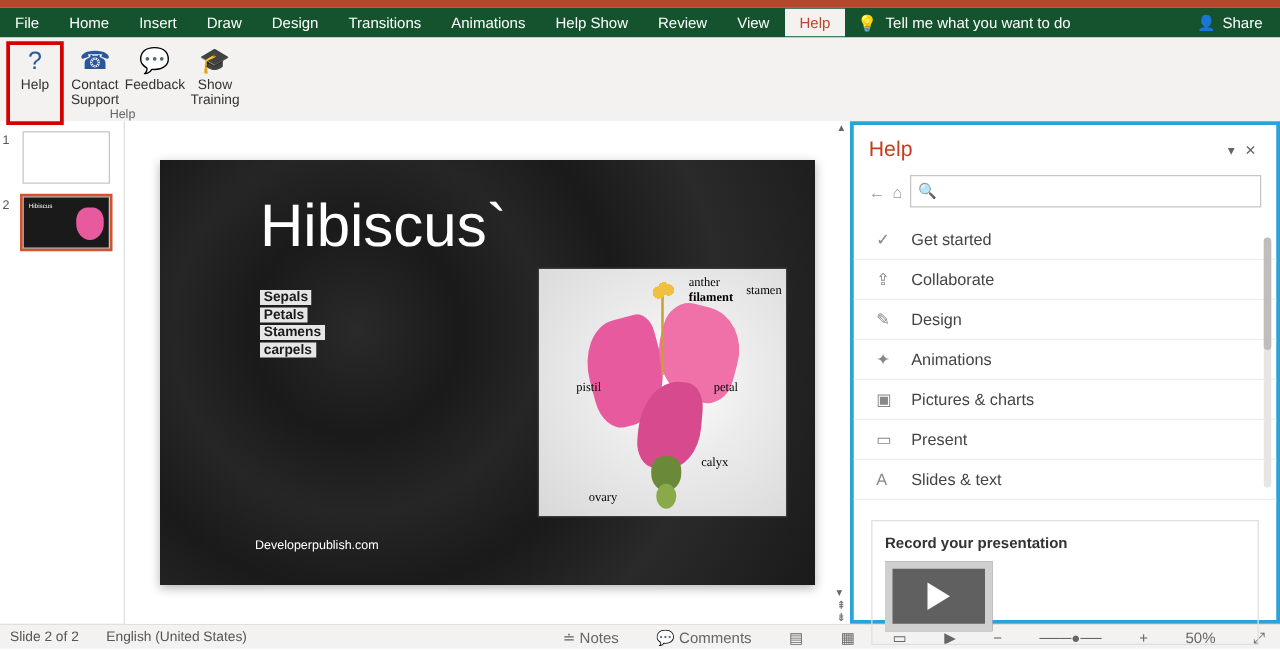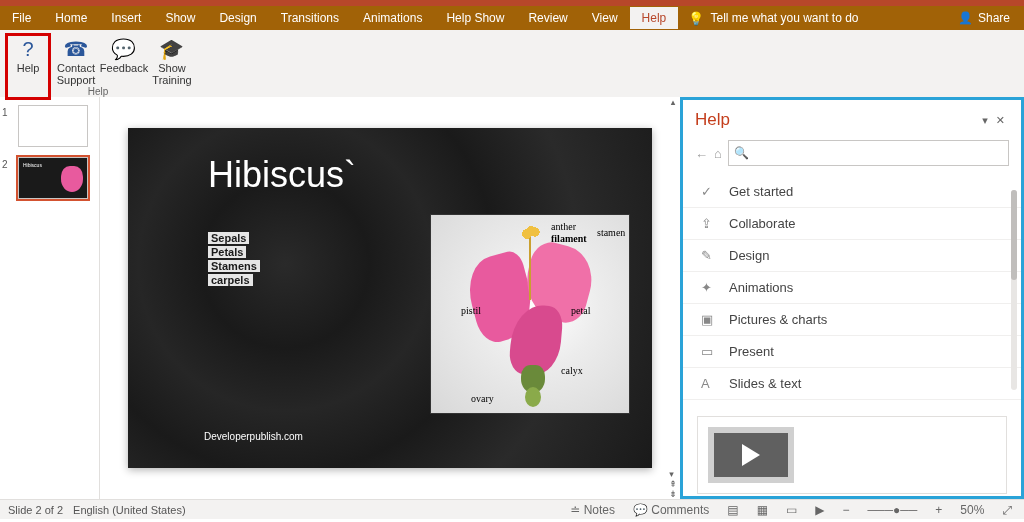--- a/index.html
+++ b/index.html
@@ -1,18 +1,18 @@
 <!DOCTYPE html>
 <html><head>
 <meta charset="utf-8">
 <style>
   * { box-sizing: border-box; margin: 0; padding: 0; }
   body { font-family: "Segoe UI", sans-serif; font-size: 12px; background: #fff; width: 1024px; height: 522px; overflow: hidden; color: #333; }
   .title-bar { height: 6px; background: #b7472a; }
-  .ribbon-tabs { display: flex; align-items: center; height: 24px; background: #a16207; color: #fff; padding-left: 0; }
+  .ribbon-tabs { display: flex; align-items: center; height: 24px; background: #14532d; color: #fff; padding-left: 0; }
   .ribbon-tabs .tab { padding: 4px 12px; cursor: pointer; font-size: 12px; }
   .ribbon-tabs .tab.active { background: #f3f2f1; color: #b7472a; }
   .tell-me { display: flex; align-items: center; gap: 6px; padding: 0 10px; }
   .tell-me .bulb { font-size: 13px; }
   .share { margin-left: auto; padding: 4px 14px; display:flex; align-items:center; gap:5px;}
   .ribbon-group { height: 70px; background: #f3f2f1; border-bottom: 1px solid #e1dfdd; display: flex; padding: 4px 6px 0 6px; gap: 4px; }
   .ribbon-btn { display: flex; flex-direction: column; align-items: center; justify-content: flex-start; width: 44px; text-align: center; font-size: 11px; line-height: 1.1; padding-top:2px;}
   .ribbon-btn .icon { font-size: 20px; color: #2b579a; height: 26px; display:flex; align-items:center; justify-content:center;}
   .ribbon-btn.highlight { outline: 3px solid #d40000; outline-offset: -2px;}
   .ribbon-sublabel { font-size:10px; color:#666; text-align:center; width:180px; margin-top:-14px; margin-left:8px;}
@@ -21,21 +21,21 @@
   .thumb-item { margin-bottom: 10px; position:relative;}
   .thumb-item .num { position:absolute; left:-4px; top:2px; font-size:10px; color:#555;}
   .thumb-item .thumb { width: 70px; height: 42px; background: #1a1a1a; border: 1px solid #c8c6c4; margin-left:12px; position:relative;}
   .thumb-item.first .thumb { background:#fff;}
   .thumb-item.active .thumb { outline: 2px solid #d35230; }
   .thumb-flower { position:absolute; right:4px; top:8px; width:22px; height:26px; background:#e85a9e; border-radius:40% 40% 50% 50%;}
   .thumb-txt { position:absolute; left:4px; top:4px; color:#fff; font-size:5px;}
   .slide-area { flex: 1; display: flex; align-items: center; justify-content: center; background: #fff; position:relative;}
   .slide-scroll { position:absolute; right:0; top:0; bottom:0; width:14px; display:flex; flex-direction:column; align-items:center; justify-content:space-between; font-size:9px; color:#666;}
   .slide { width: 524px; height: 340px; background: radial-gradient(circle at 30% 40%, #2a2a2a 0%, #1a1a1a 20%, #262626 35%, #1a1a1a 50%, #2a2a2a 70%, #1a1a1a 100%); position: relative; color: #fff; box-shadow: 0 2px 8px rgba(0,0,0,0.3);}
-  .slide h1 { font-family: "Segoe UI Light", sans-serif; font-weight: 300; font-size: 36px; position: absolute; left: 80px; top: 26px; }
+  .slide h1 { font-family: "Segoe UI Light", sans-serif; font-weight: 300; font-size: 48px; position: absolute; left: 80px; top: 26px; }
   .slide .list { position: absolute; left: 80px; top: 104px; font-size: 11px; font-weight: 600; }
   .slide .list span { background: #e6e6e6; color: #1a1a1a; padding: 0 3px; display: inline-block; margin-bottom: 2px; }
   .slide .credit { position: absolute; left: 76px; bottom: 26px; font-size: 10px; }
   .flower-img { position: absolute; right: 22px; top: 86px; width: 200px; height: 200px; background: radial-gradient(circle at 55% 45%, #ffffff 0%, #ececec 40%, #d8d8d8 100%); border:1px solid #333;}
   .petal { position:absolute; background:#e85a9e; }
   .p1{left:40px;top:40px;width:60px;height:85px;border-radius:50% 20% 60% 30%;transform:rotate(-15deg);}
   .p2{left:95px;top:30px;width:65px;height:75px;border-radius:30% 50% 30% 60%;transform:rotate(15deg);background:#f070a8;}
   .p3{left:80px;top:90px;width:50px;height:70px;border-radius:60% 30% 50% 30%;transform:rotate(5deg);background:#d84a8e;}
   .stamen-stem{position:absolute;left:98px;top:15px;width:2px;height:70px;background:#caa030;}
   .stamen-tip{position:absolute;left:90px;top:5px;width:20px;height:20px;background:radial-gradient(circle,#f0c040 30%,transparent 30%),radial-gradient(circle at 30% 70%, #f0c040 25%, transparent 25%),radial-gradient(circle at 70% 60%, #f0c040 25%, transparent 25%);}
@@ -52,34 +52,34 @@
   .help-search input { border:none; outline:none; flex:1; font-size:12px;}
   .help-list { padding: 6px 0; }
   .help-item { display:flex; align-items:center; gap:12px; padding: 8px 18px; border-bottom:1px solid #f0efee; cursor:pointer; color:#444; font-size:13px;}
   .help-item .hi-icon { width:16px; color:#888; font-size:13px;}
   .help-feature { margin: 10px 14px; border:1px solid #e1dfdd; padding:10px;}
   .help-feature h3 { font-size:12px; font-weight:600; margin-bottom:8px;}
   .vid { width:86px; height:56px; background:#606060; border:6px solid #d0d0d0; display:flex; align-items:center; justify-content:center;}
   .vid .play { width:0; height:0; border-left:18px solid #fff; border-top:11px solid transparent; border-bottom:11px solid transparent;}
   .help-scroll { position:absolute; right:4px; top:90px; width:6px; height:200px; background:#e8e6e4; border-radius:3px;}
   .help-scroll .handle{ position:absolute; top:0; width:6px; height:90px; background:#c0bebc; border-radius:3px;}
-  .status-bar { height: 20px; background: #f3f2f1; border-top: 1px solid #e1dfdd; display: flex; align-items: center; font-size: 11px; color: #555; padding: 0 8px; gap: 10px;}
+  .status-bar { height: 20px; background: #f3f2f1; border-top: 1px solid #e1dfdd; display: flex; align-items: center; font-size: 11px; color: #555; padding: 0 8px; gap: 22px;}
   .status-bar .spacer{flex:1;}
   .status-bar .view-btn{ padding:0 4px; color:#666; font-size:12px;}
 </style>
 </head>
 <body>
 
 <div class="title-bar"></div>
 
 <div class="ribbon-tabs">
   <div class="tab">File</div>
   <div class="tab">Home</div>
   <div class="tab">Insert</div>
-  <div class="tab">Show</div>
+  <div class="tab">Draw</div>
   <div class="tab">Design</div>
   <div class="tab">Transitions</div>
   <div class="tab">Animations</div>
   <div class="tab">Help Show</div>
   <div class="tab">Review</div>
   <div class="tab">View</div>
   <div class="tab active">Help</div>
   <div class="tell-me">
     <span class="bulb">💡</span>
     <span>Tell me what you want to do</span>
@@ -197,20 +197,21 @@
       <div class="help-item">
           <span class="hi-icon">▭</span>
           <span>Present</span>
         </div>
       <div class="help-item">
           <span class="hi-icon">A</span>
           <span>Slides &amp; text</span>
         </div>
     </div>
     <div class="help-feature">
+      <h3>Record your presentation</h3>
       <div class="vid">
         <div class="play"></div>
       </div>
     </div>
     <div class="help-scroll">
         <div class="handle"></div>
       </div>
   </div>
 
 </div>

